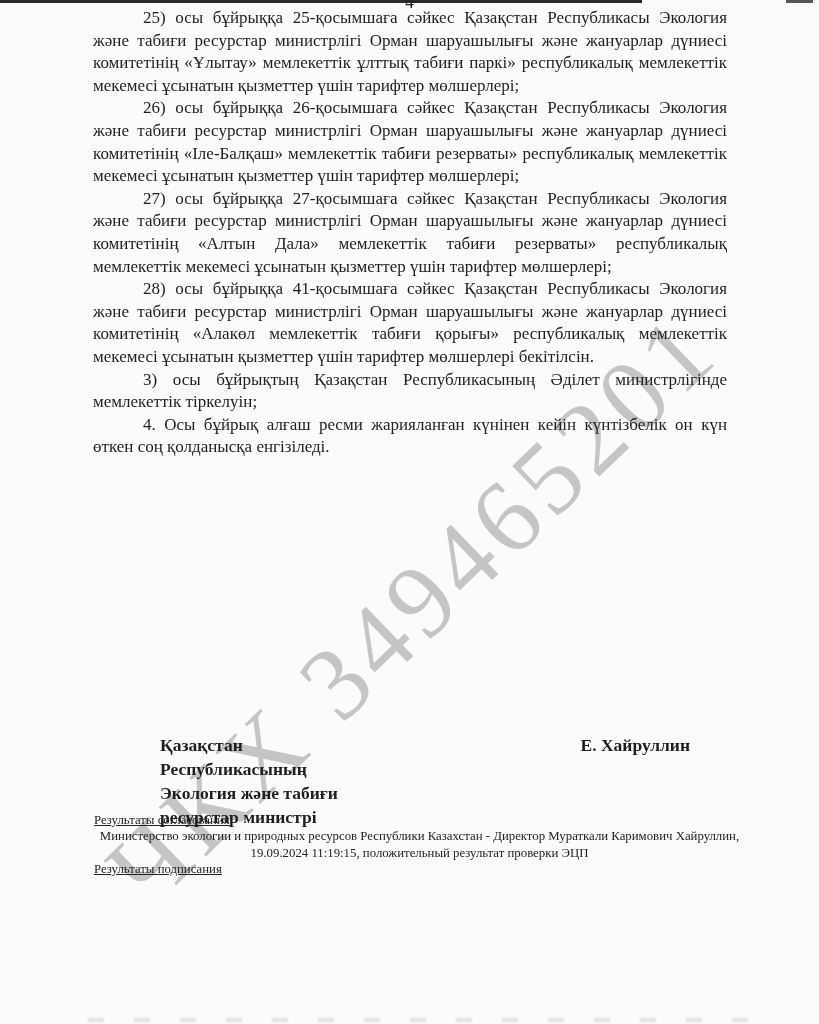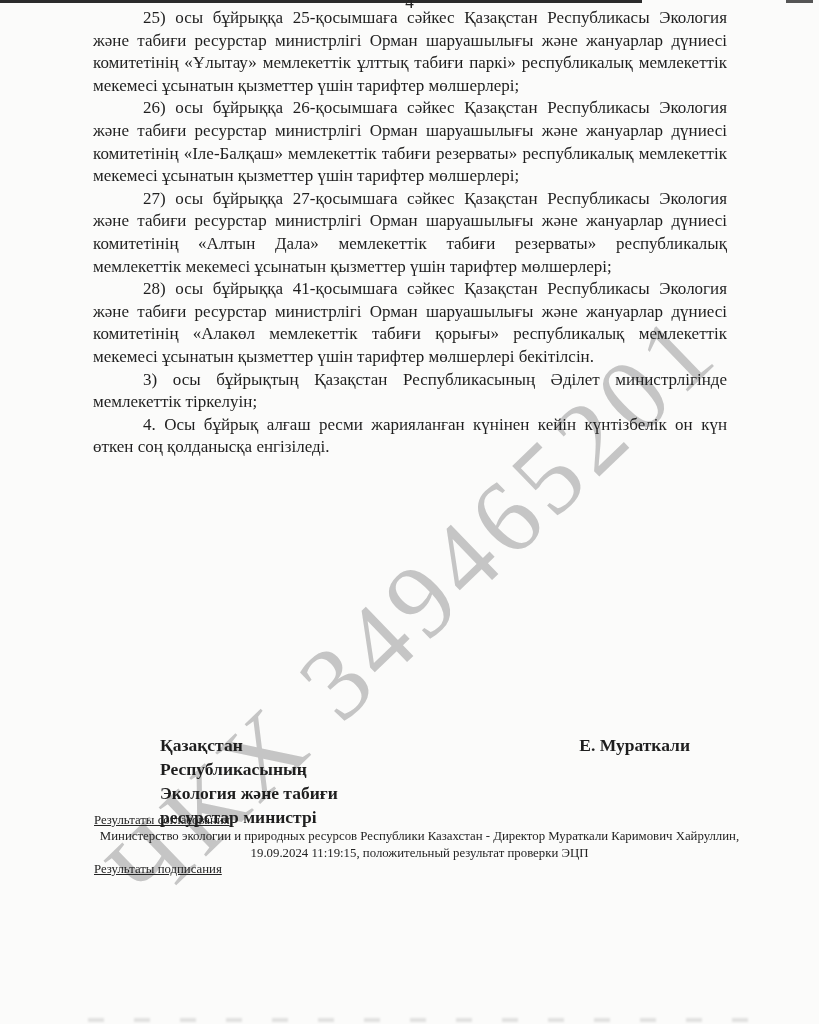--- a/index.html
+++ b/index.html
@@ -73,21 +73,21 @@
     <p>28) осы бұйрыққа 41-қосымшаға сәйкес Қазақстан Республикасы Экология және табиғи ресурстар министрлігі Орман шаруашылығы және жануарлар дүниесі комитетінің «Алакөл мемлекеттік табиғи қорығы» республикалық мемлекеттік мекемесі ұсынатын қызметтер үшін тарифтер мөлшерлері бекітілсін.</p>
     <p>3) осы бұйрықтың Қазақстан Республикасының Әділет министрлігінде мемлекеттік тіркелуін;</p>
     <p>4. Осы бұйрық алғаш ресми жарияланған күнінен кейін күнтізбелік он күн өткен соң қолданысқа енгізіледі.</p>
   </div>
 
   <div class="signature">
     <div class="sig-title">Қазақстан
 Республикасының
 Экология және табиғи
 ресурстар министрі</div>
-    <div class="sig-name">Е. Мураткали</div>
+    <div class="sig-name">Е. Хайруллин</div>
   </div>
 
   <div class="approvals">
     <div class="heading">Результаты согласования</div>
     <div class="entry">Министерство экологии и природных ресурсов Республики Казахстан - Директор Мураткали Каримович Хайруллин, 19.09.2024 11:19:15, положительный результат проверки ЭЦП</div>
     <div class="heading">Результаты подписания</div>
   </div>
 
   <div class="scan-smudge"></div>
 

